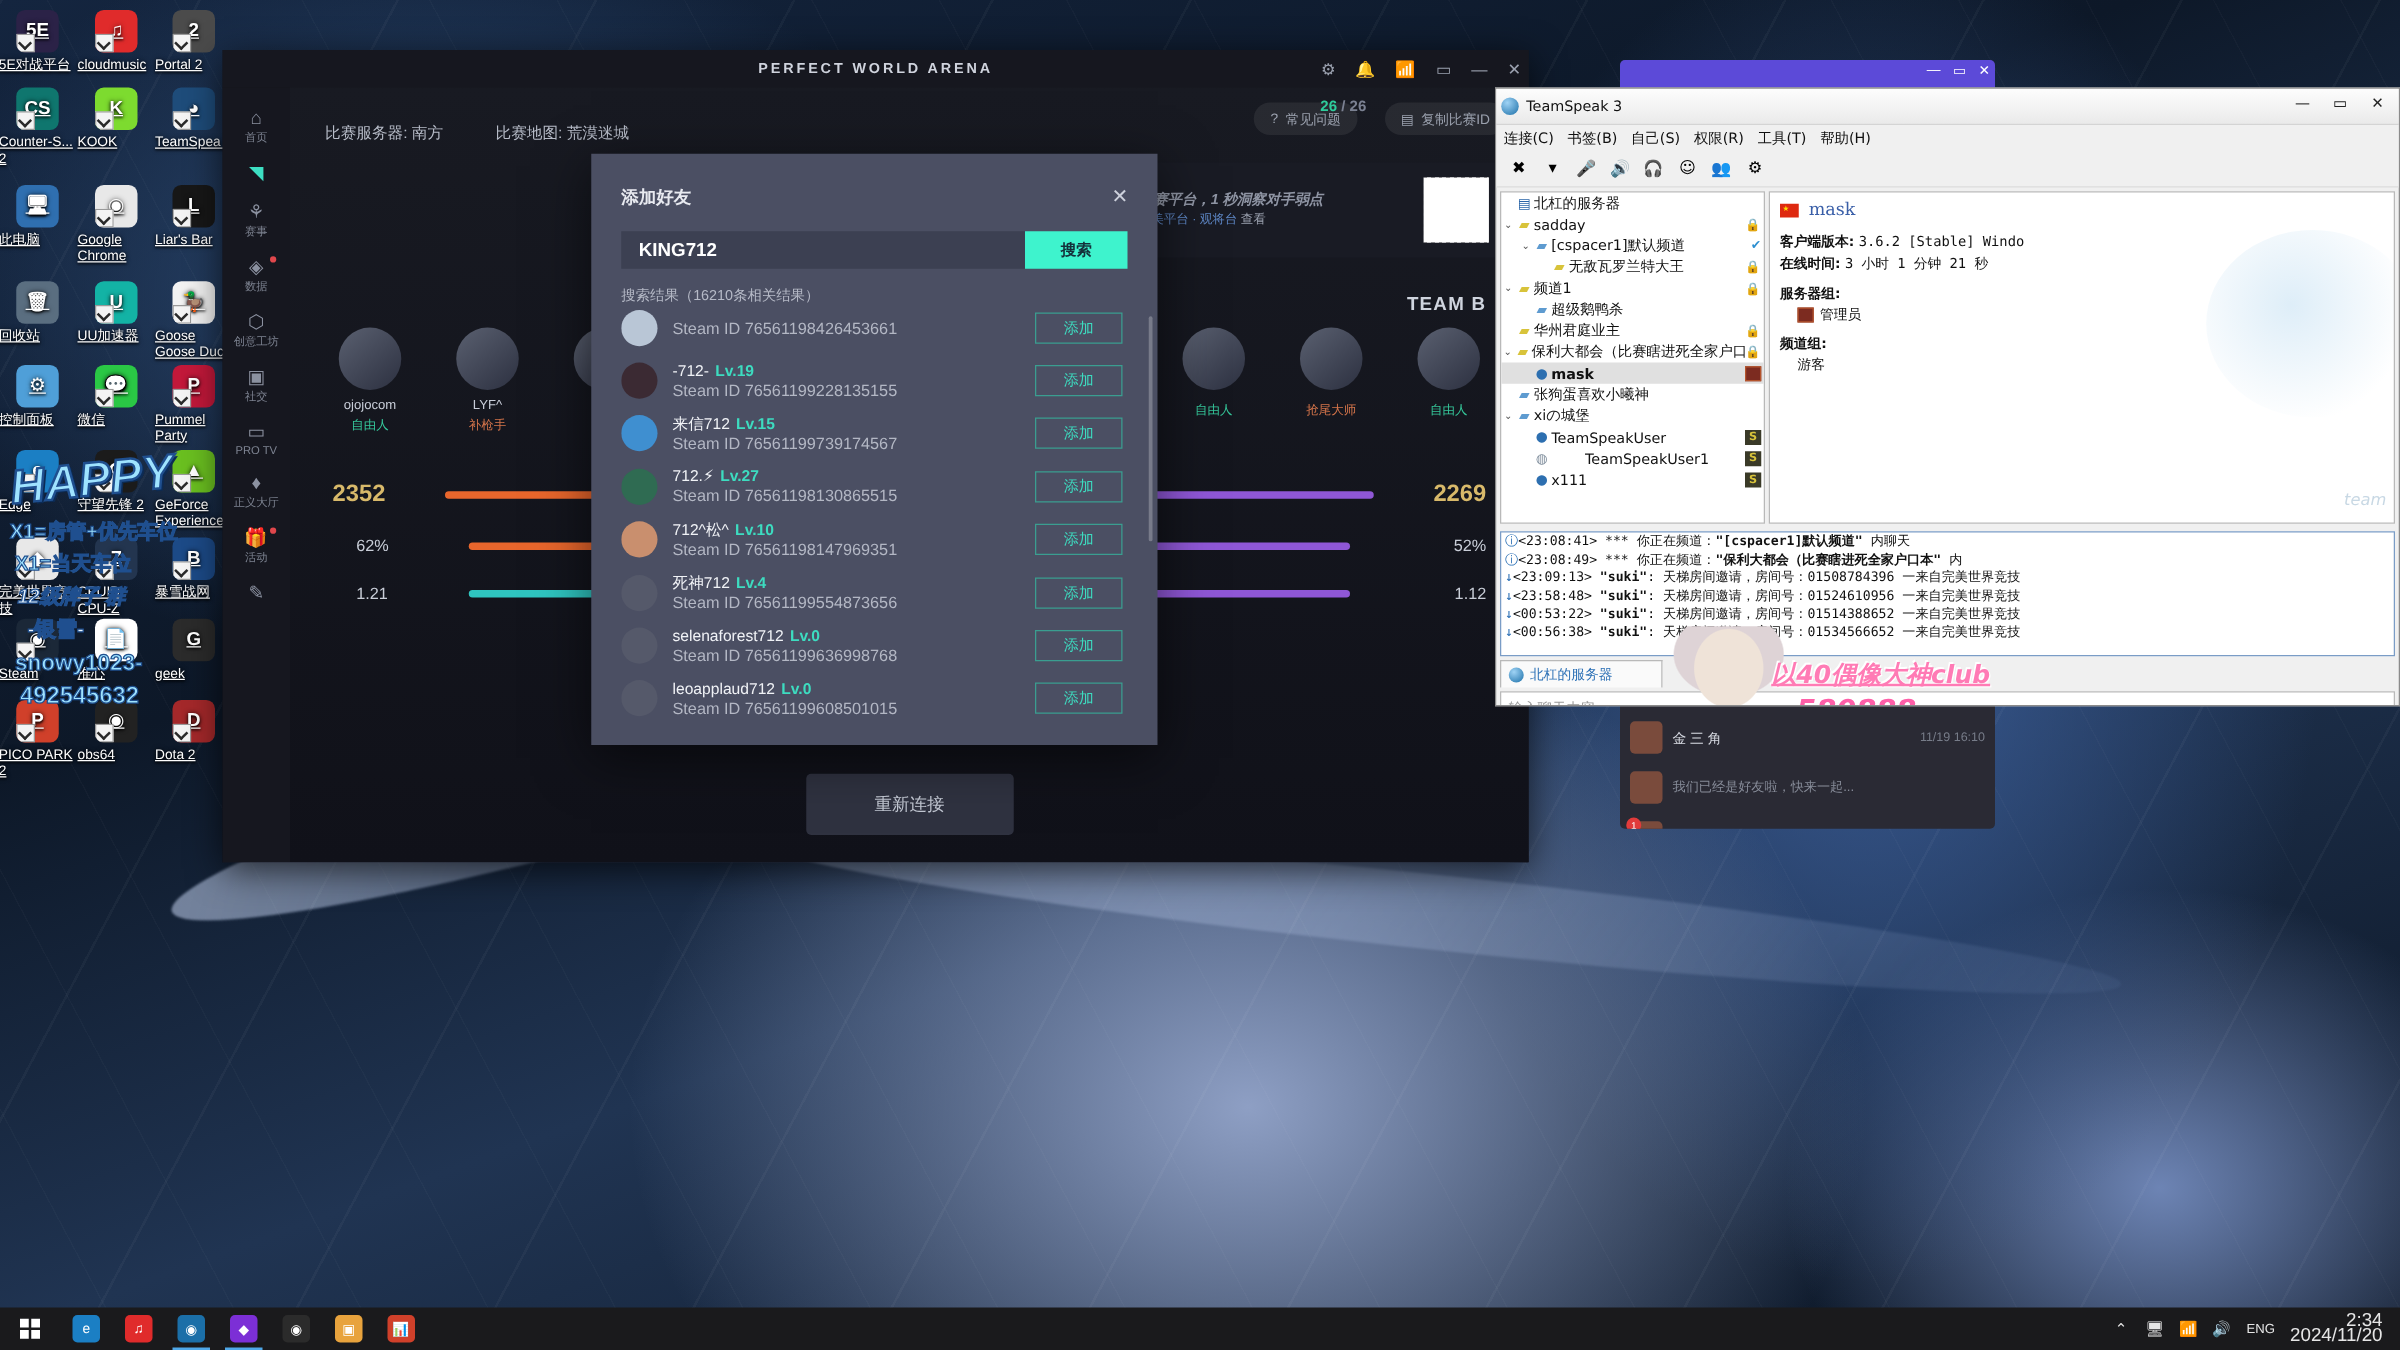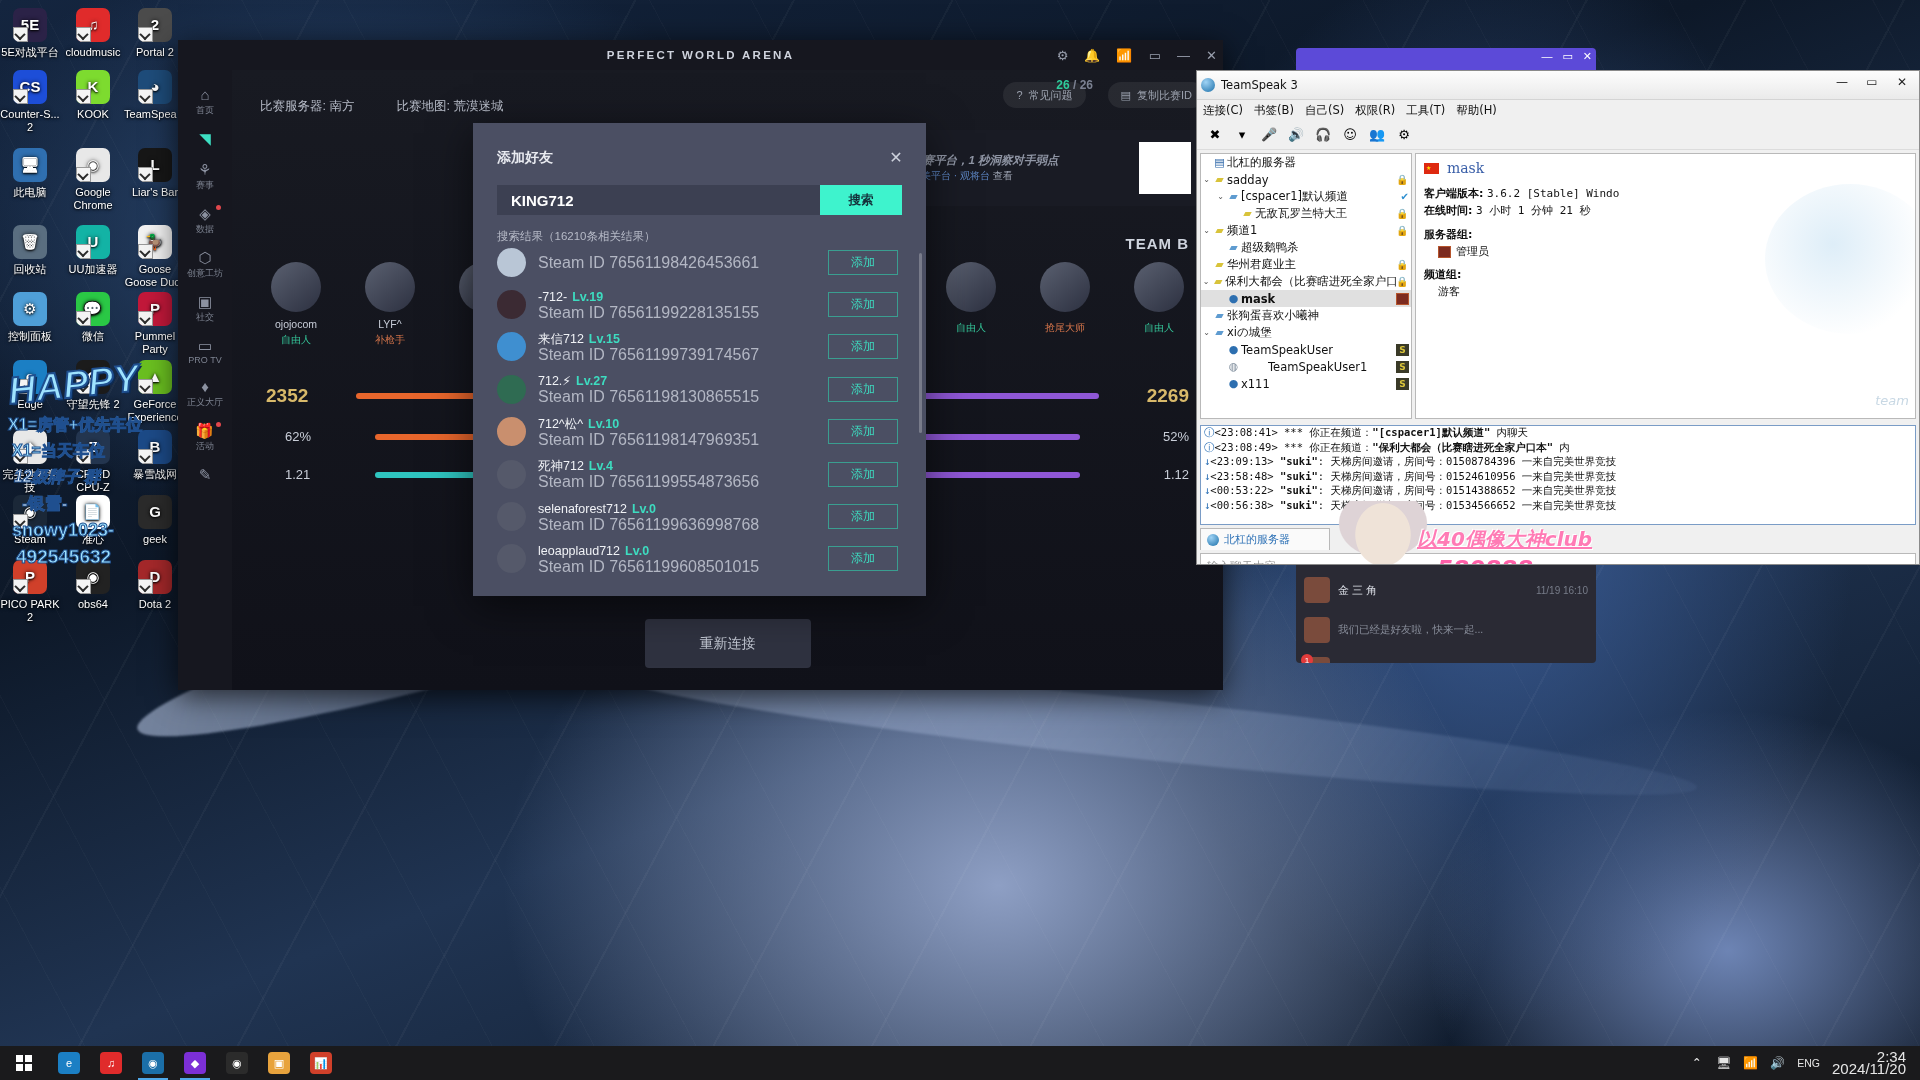--- a/index.html
+++ b/index.html
@@ -35,26 +35,27 @@
     position: absolute;
     background: linear-gradient(120deg, rgba(200,215,245,.55), rgba(120,150,200,.12));
     filter: blur(1px);
   }
 
   
   #icon-grid { position: absolute; left: 0; top: 0; width: 190px; }
   .dicon {
     position: absolute;
     width: 62px;
-    text-align: center;
+    text-align: left;
     color: #fff;
     font-size: 11px;
     line-height: 12.5px;
     text-shadow: 0 1px 2px rgba(0,0,0,.95), 0 0 4px rgba(0,0,0,.8);
     cursor: default;
+    text-decoration: underline;
   }
   .dicon .glyph {
     width: 34px; height: 34px; margin: 0 auto 4px;
     border-radius: 7px;
     display: flex; align-items: center; justify-content: center;
     font-size: 15px; font-weight: bold; color: #fff;
     position: relative;
     overflow: hidden;
   }
   .dicon .glyph.shortcut::after {
@@ -213,21 +214,21 @@
     display: flex; align-items: center; height: 42.4px; padding-right: 12px;
   }
   .res-av {
     width: 29px; height: 29px; border-radius: 50%; flex: none;
     background: linear-gradient(135deg,#7e8496,#3c4152);
     overflow: hidden; position: relative;
   }
   .res-info { flex: 1; margin-left: 12px; min-width: 0; }
   .res-name { font-size: 12.5px; color: #f0f2f6; line-height: 15px; white-space: nowrap; }
   .res-name .lv { color: #3ddcc0; font-weight: bold; margin-left: 5px; }
-  .res-id { font-size: 16px; color: #b3b7c4; line-height: 15px; white-space: nowrap; }
+  .res-id { font-size: 13px; color: #b3b7c4; line-height: 15px; white-space: nowrap; }
   .add-btn {
     width: 70px; height: 25px; flex: none;
     border: 1px solid #3a9e90; background: transparent; cursor: pointer;
     color: #3ddcc0; font-size: 12px;
     font-family: "Liberation Sans", sans-serif;
   }
   #res-scroll {
     position: absolute; right: 4px; top: 130px; width: 3px; height: 180px;
     background: rgba(255,255,255,.25); border-radius: 2px;
   }
@@ -367,21 +368,21 @@
     </div>
     <div class="dicon" style="left: 62px; top: 8px;">
       <div class="glyph shortcut" style="background: rgb(224, 43, 43);">♫</div>
       <span class="dlabel">cloudmusic</span>
     </div>
     <div class="dicon" style="left: 124px; top: 8px;">
       <div class="glyph shortcut" style="background: rgb(75, 75, 75);">2</div>
       <span class="dlabel">Portal 2</span>
     </div>
     <div class="dicon" style="left: -1px; top: 70px;">
-      <div class="glyph shortcut" style="background: #1d4ed8;">CS</div>
+      <div class="glyph shortcut" style="background: #0f766e;">CS</div>
       <span class="dlabel">Counter-S...
 2</span>
     </div>
     <div class="dicon" style="left: 62px; top: 70px;">
       <div class="glyph shortcut" style="background: rgb(125, 219, 47);">K</div>
       <span class="dlabel">KOOK</span>
     </div>
     <div class="dicon" style="left: 124px; top: 70px;">
       <div class="glyph shortcut" style="background: rgb(30, 76, 122);">◕</div>
       <span class="dlabel">TeamSpea

